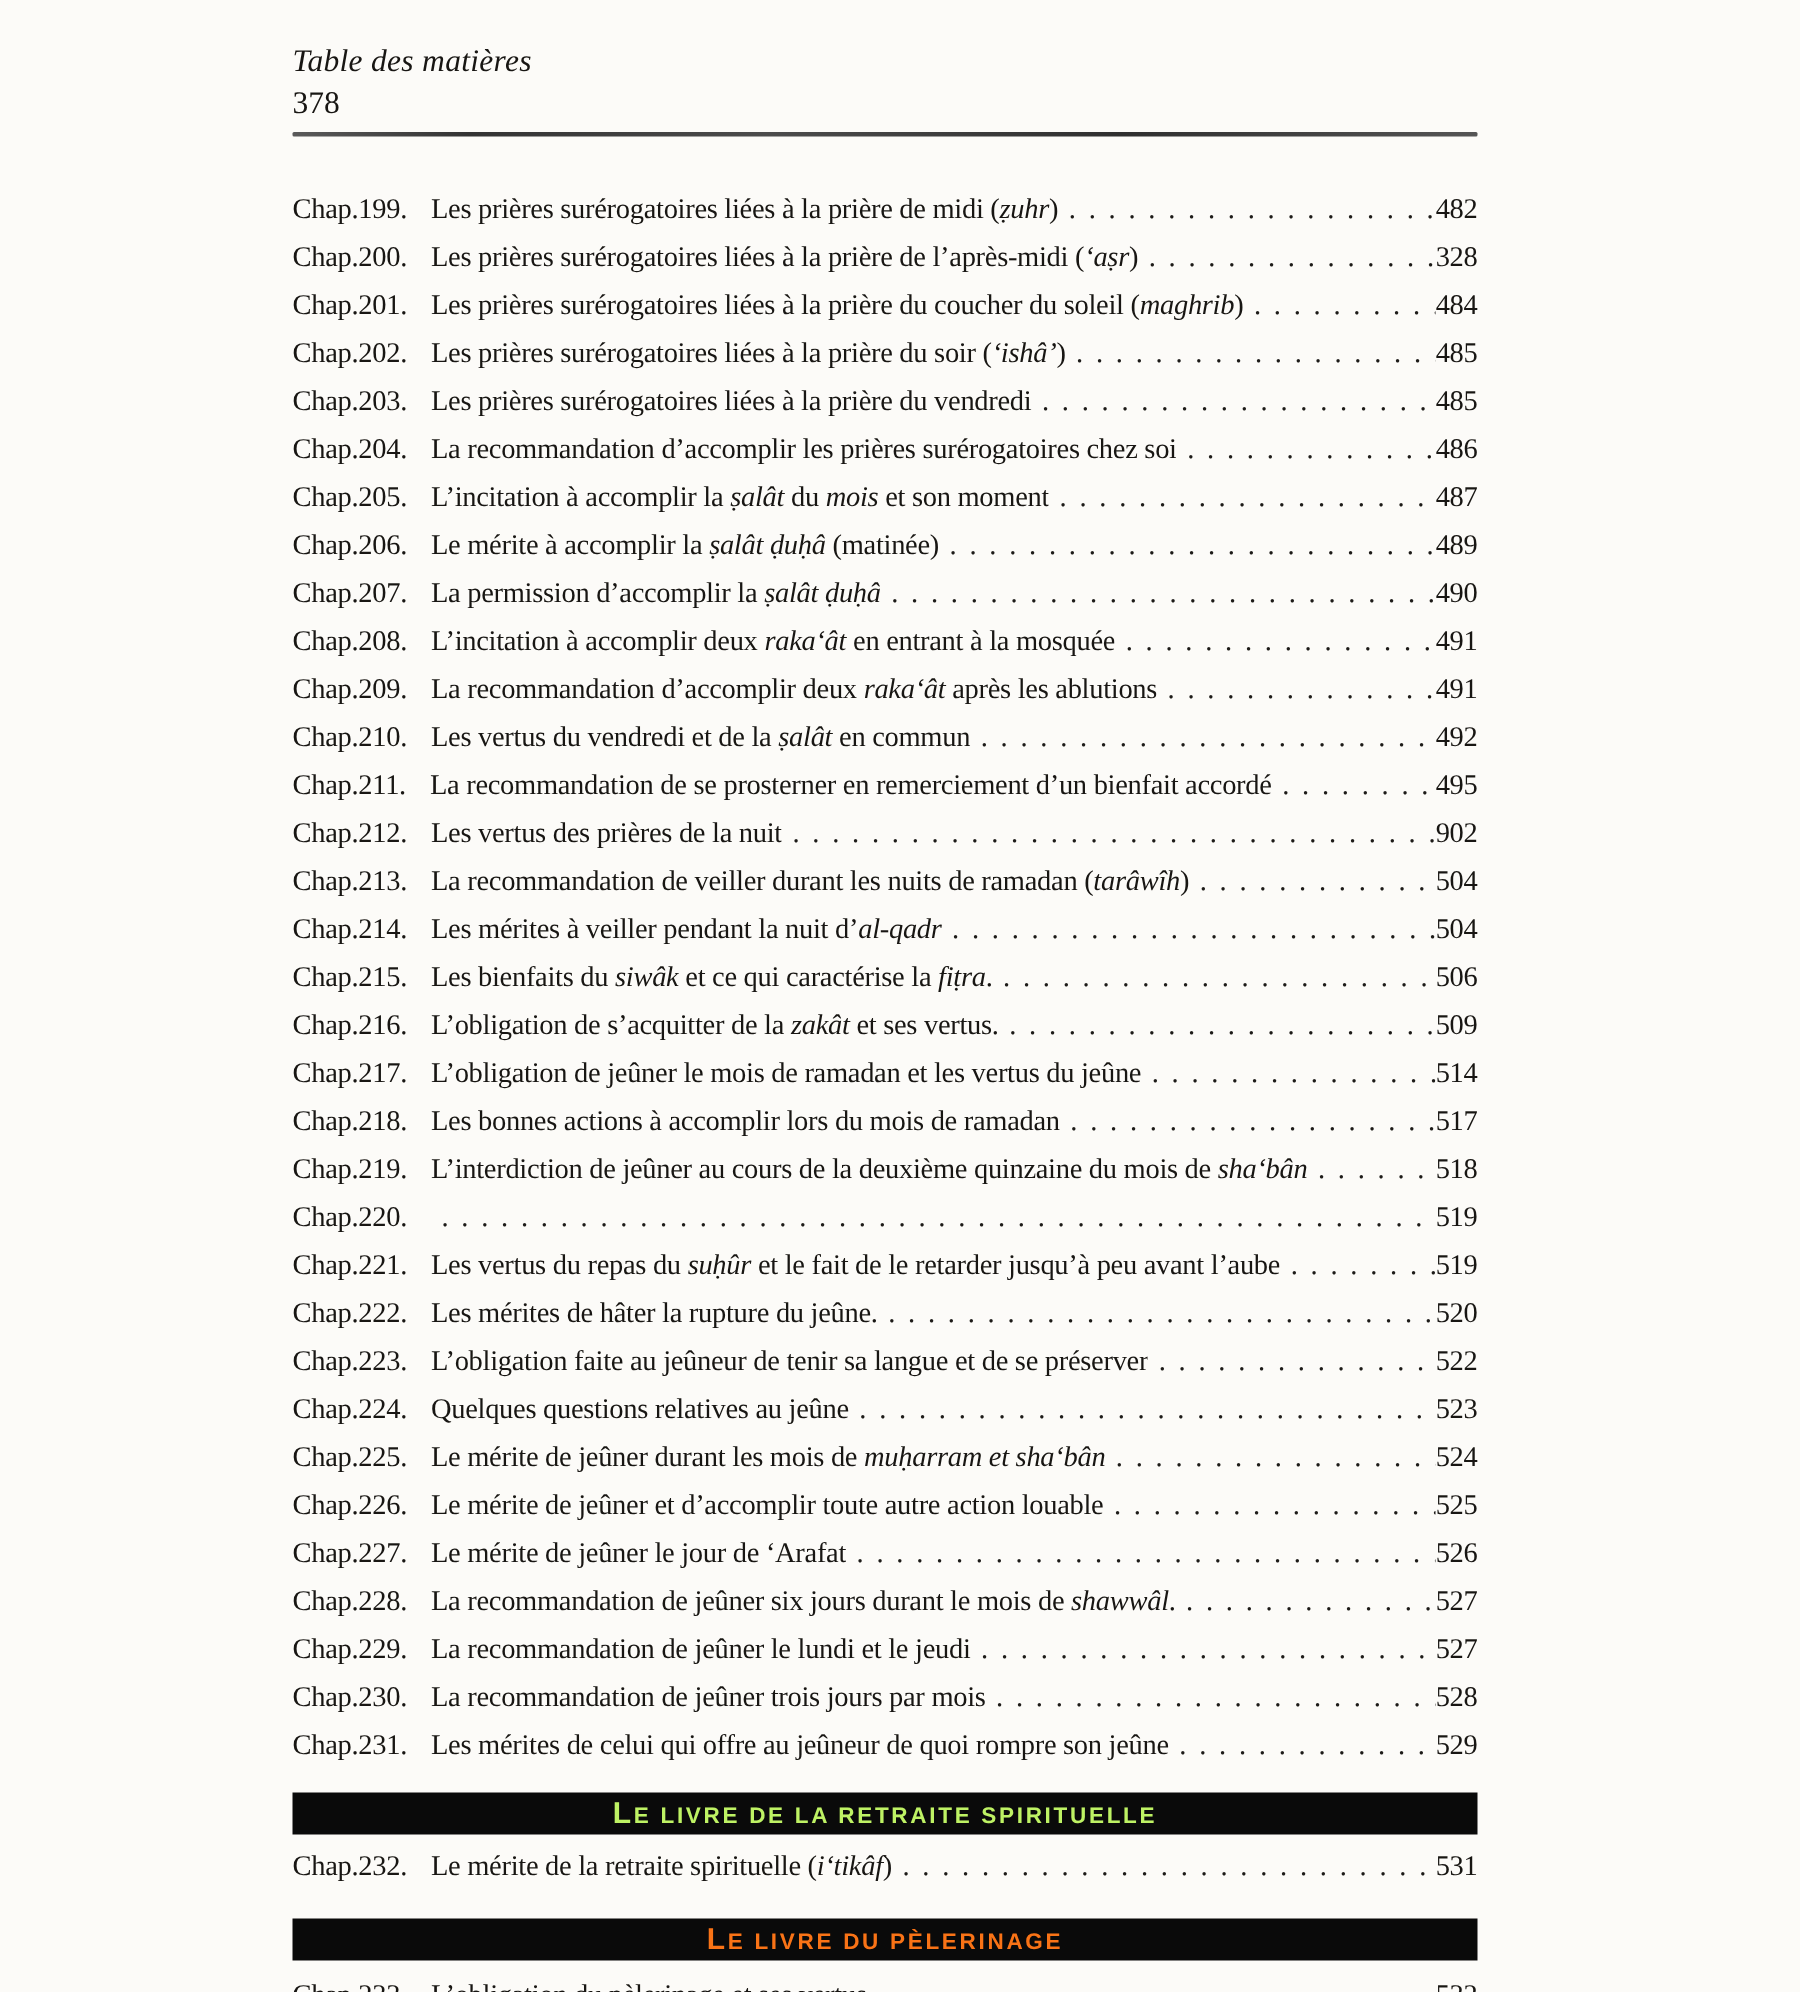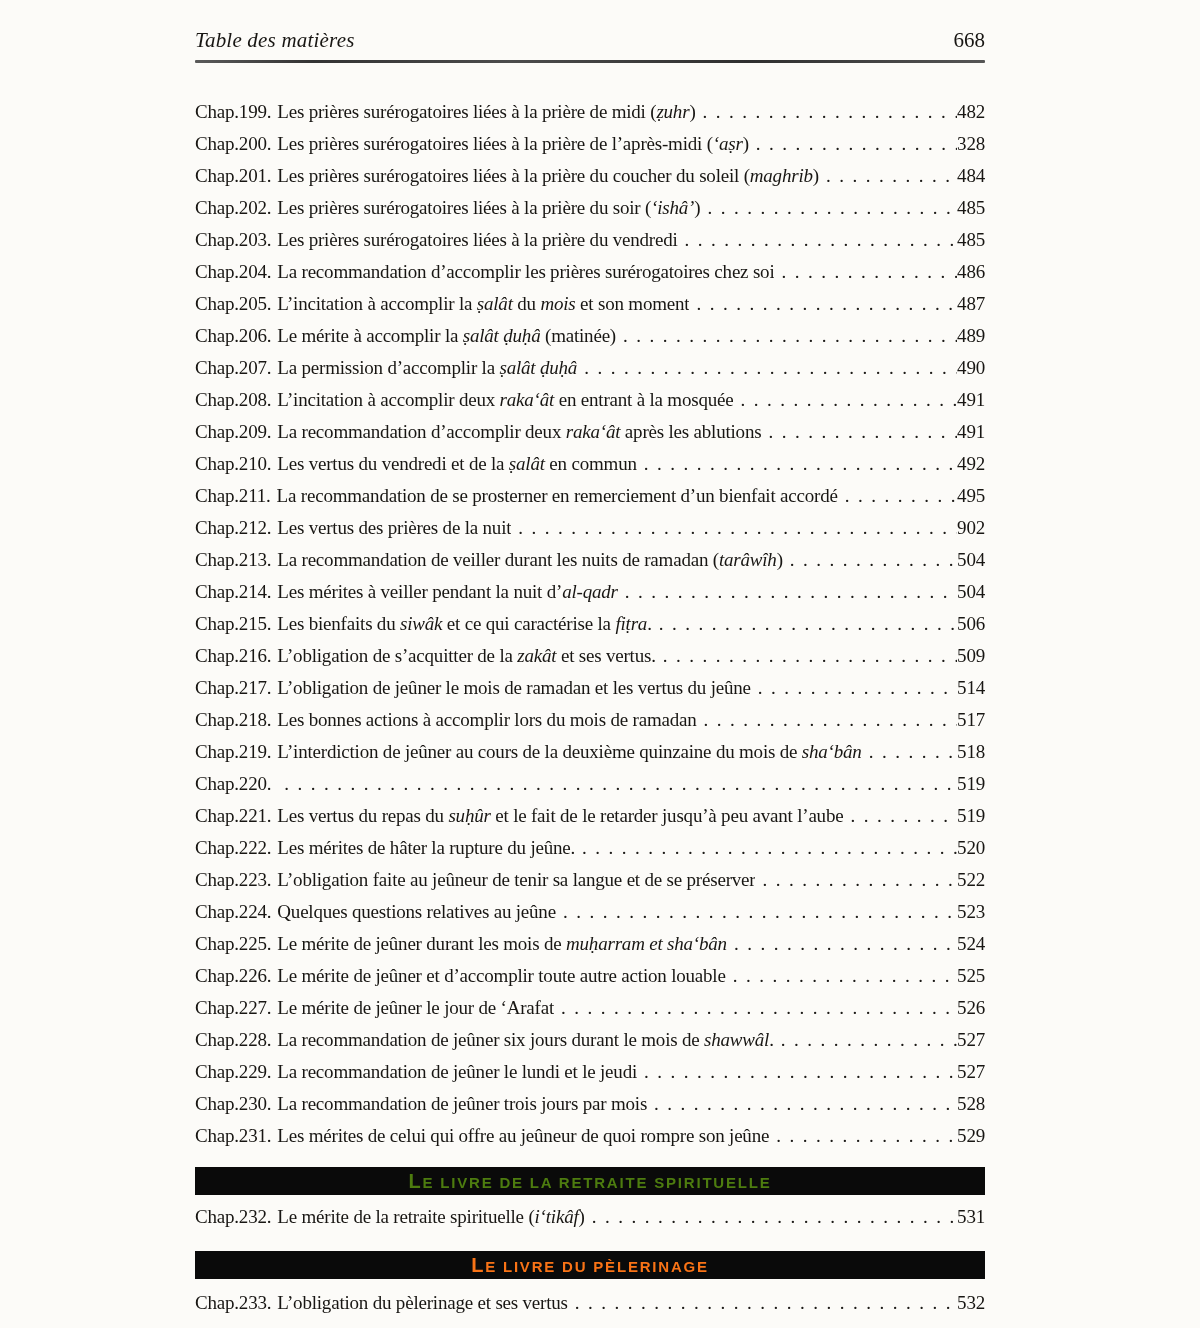--- a/index.html
+++ b/index.html
@@ -17,20 +17,21 @@
     overflow: hidden;
     box-sizing: border-box;
     padding: 26px 215px 0 195px;
   }
   .running-head {
     display: flex;
     justify-content: space-between;
     align-items: baseline;
     line-height: 28px;
     font-size: 21px;
+    flex-direction: column;
   }
   .running-title {
     font-style: italic;
     letter-spacing: 0.2px;
   }
   .folio {
     font-style: normal;
   }
   .head-rule {
     margin-top: 6px;
@@ -45,21 +46,21 @@
     display: flex;
     align-items: baseline;
     height: 32px;
     line-height: 32px;
     font-size: 19px;
     letter-spacing: -0.2px;
     white-space: nowrap;
   }
   .entry .label {
     flex: 0 0 auto;
-    margin-right: 6px;
+    margin-right: 16px;
   }
   .entry .title {
     flex: 0 1 auto;
     min-width: 0;
     overflow: hidden;
   }
   .entry .title i {
   }
   .entry .leader {
     flex: 1 1 0;
@@ -96,21 +97,21 @@
   .banner-text::first-letter {
     font-size: 20px;
   }
 </style>
 </head>
 <body>
 
 <div class="page">
   <header class="running-head">
     <span class="running-title">Table des matières</span>
-    <span class="folio">668</span>
+    <span class="folio">378</span>
   </header>
   <div class="head-rule"></div>
   <main class="toc">
       <div class="entry">
     <span class="label">Chap.199.</span>
     <span class="title"><span>Les prières surérogatoires liées à la prière de midi (</span><i>ẓuhr</i><span>)</span></span>
     <span class="leader">......................................................................</span>
     <span class="pnum">482</span>
   </div>
       <div class="entry">
@@ -298,21 +299,21 @@
     <span class="leader">......................................................................</span>
     <span class="pnum">528</span>
   </div>
       <div class="entry">
     <span class="label">Chap.231.</span>
     <span class="title"><span>Les mérites de celui qui offre au jeûneur de quoi rompre son jeûne</span></span>
     <span class="leader">......................................................................</span>
     <span class="pnum">529</span>
   </div>
       <div class="banner" style="background: rgb(10, 10, 10);">
-    <span class="banner-text" style="color: #4d7c0f; text-align: center;">Le livre de la retraite spirituelle</span>
+    <span class="banner-text" style="color: #bef264; text-align: center;">Le livre de la retraite spirituelle</span>
   </div>
       <div class="entry">
     <span class="label">Chap.232.</span>
     <span class="title"><span>Le mérite de la retraite spirituelle (</span><i>i‘tikâf</i><span>)</span></span>
     <span class="leader">......................................................................</span>
     <span class="pnum">531</span>
   </div>
       <div class="banner" style="background: rgb(10, 10, 10);">
     <span class="banner-text" style="color: #f97316;">Le livre du pèlerinage</span>
   </div>

